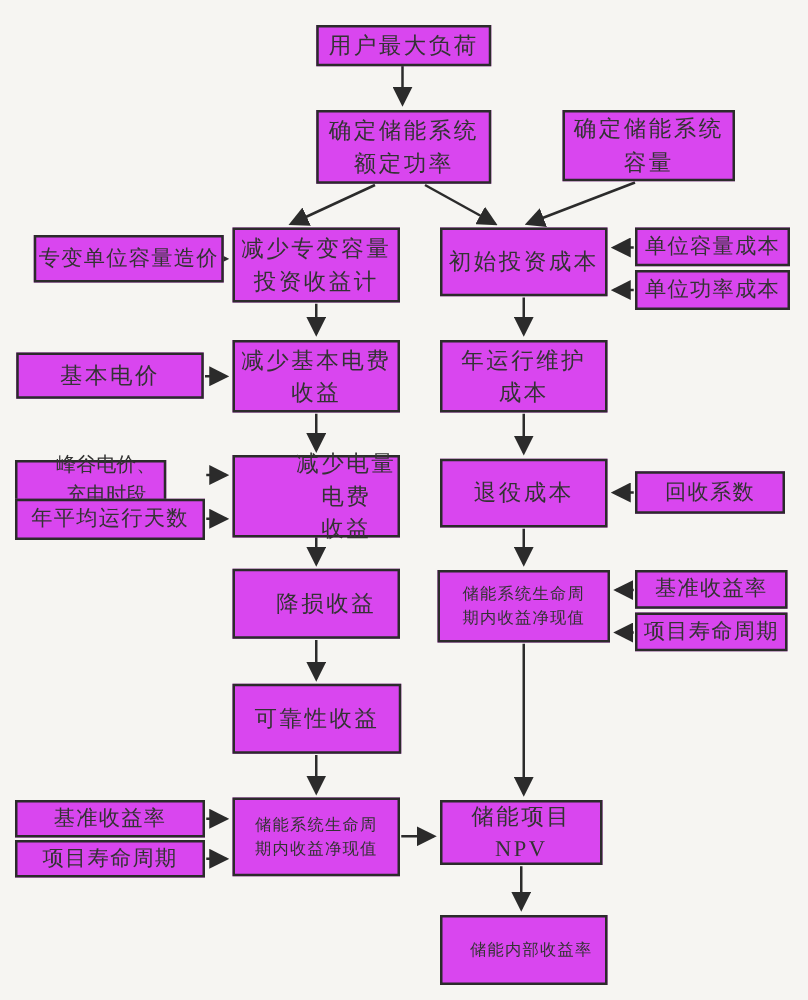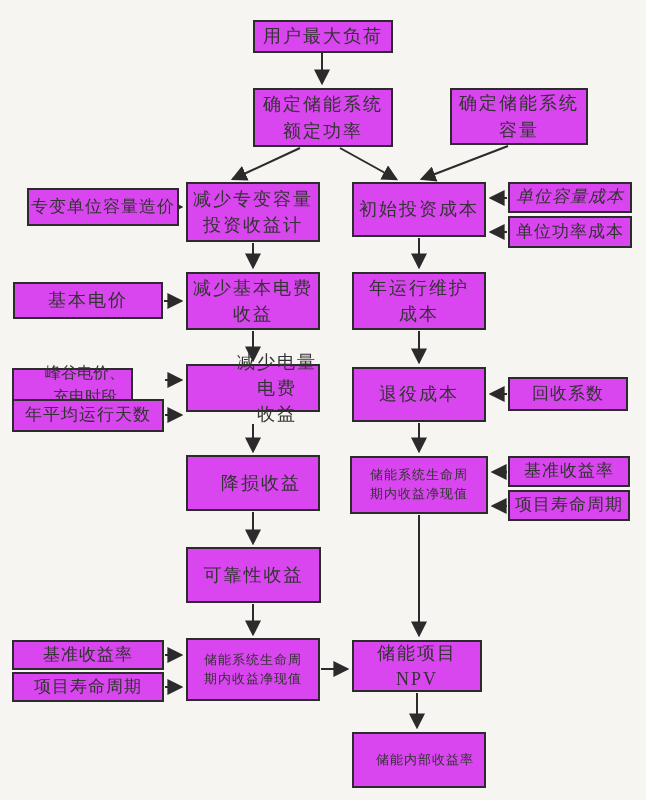--- a/index.html
+++ b/index.html
@@ -38,28 +38,28 @@
   .tight { font-size: 16px; letter-spacing: 0; }
   .npvbox { font-size: 13px; letter-spacing: 1px; font-family: Liberation Serif, serif; }
 
   
   .n-user_max_load            { left:253px; top:20px;  width:140px; height:33px; }
   .n-rated_power              { left:253px; top:88px;  width:140px; height:59px; }
   .n-capacity                 { left:450px; top:88px;  width:138px; height:57px; }
   .n-transformer_unit_cost    { left:12px;  top:188px; width:152px; height:38px;margin-left:15px; }
   .n-transformer_invest_benefit{ left:186px; top:182px; width:134px; height:60px; }
   .n-initial_investment       { left:352px; top:182px; width:134px; height:55px; }
-  .n-unit_capacity_cost       { left:508px; top:182px; width:124px; height:31px;font-style:italic; }
+  .n-unit_capacity_cost       { left:508px; top:182px; width:124px; height:31px; }
   .n-unit_power_cost          { left:508px; top:216px; width:124px; height:32px; }
   .n-basic_price              { left:13px;  top:282px; width:150px; height:37px; }
   .n-basic_fee_benefit        { left:186px; top:272px; width:134px; height:58px; }
   .n-om_cost                  { left:352px; top:272px; width:134px; height:58px; }
   .n-peak_valley_price        { left:12px;  top:368px; width:121px; height:33px;padding-left:25px; }
   .n-annual_days              { left:12px;  top:399px; width:152px; height:33px; }
-  .n-energy_fee_benefit       { left:186px; top:364px; width:134px; height:48px;padding-left:48px; }
+  .n-energy_fee_benefit       { left:186px; top:364px; width:134px; height:66px;padding-left:48px; }
   .n-retirement_cost          { left:352px; top:367px; width:134px; height:55px; }
   .n-recovery_coefficient     { left:508px; top:377px; width:120px; height:34px; }
   .n-loss_reduction_benefit   { left:186px; top:455px; width:134px; height:56px;padding-left:16px; }
   .n-cost_npv                 { left:350px; top:456px; width:138px; height:58px; }
   .n-benchmark_rate_right     { left:508px; top:456px; width:122px; height:31px; }
   .n-project_life_right       { left:508px; top:490px; width:122px; height:31px; }
   .n-reliability_benefit      { left:186px; top:547px; width:135px; height:56px; }
   .n-benchmark_rate_left      { left:12px;  top:640px; width:152px; height:30px; }
   .n-project_life_left        { left:12px;  top:672px; width:152px; height:30px; }
   .n-benefit_npv              { left:186px; top:638px; width:134px; height:63px; }

